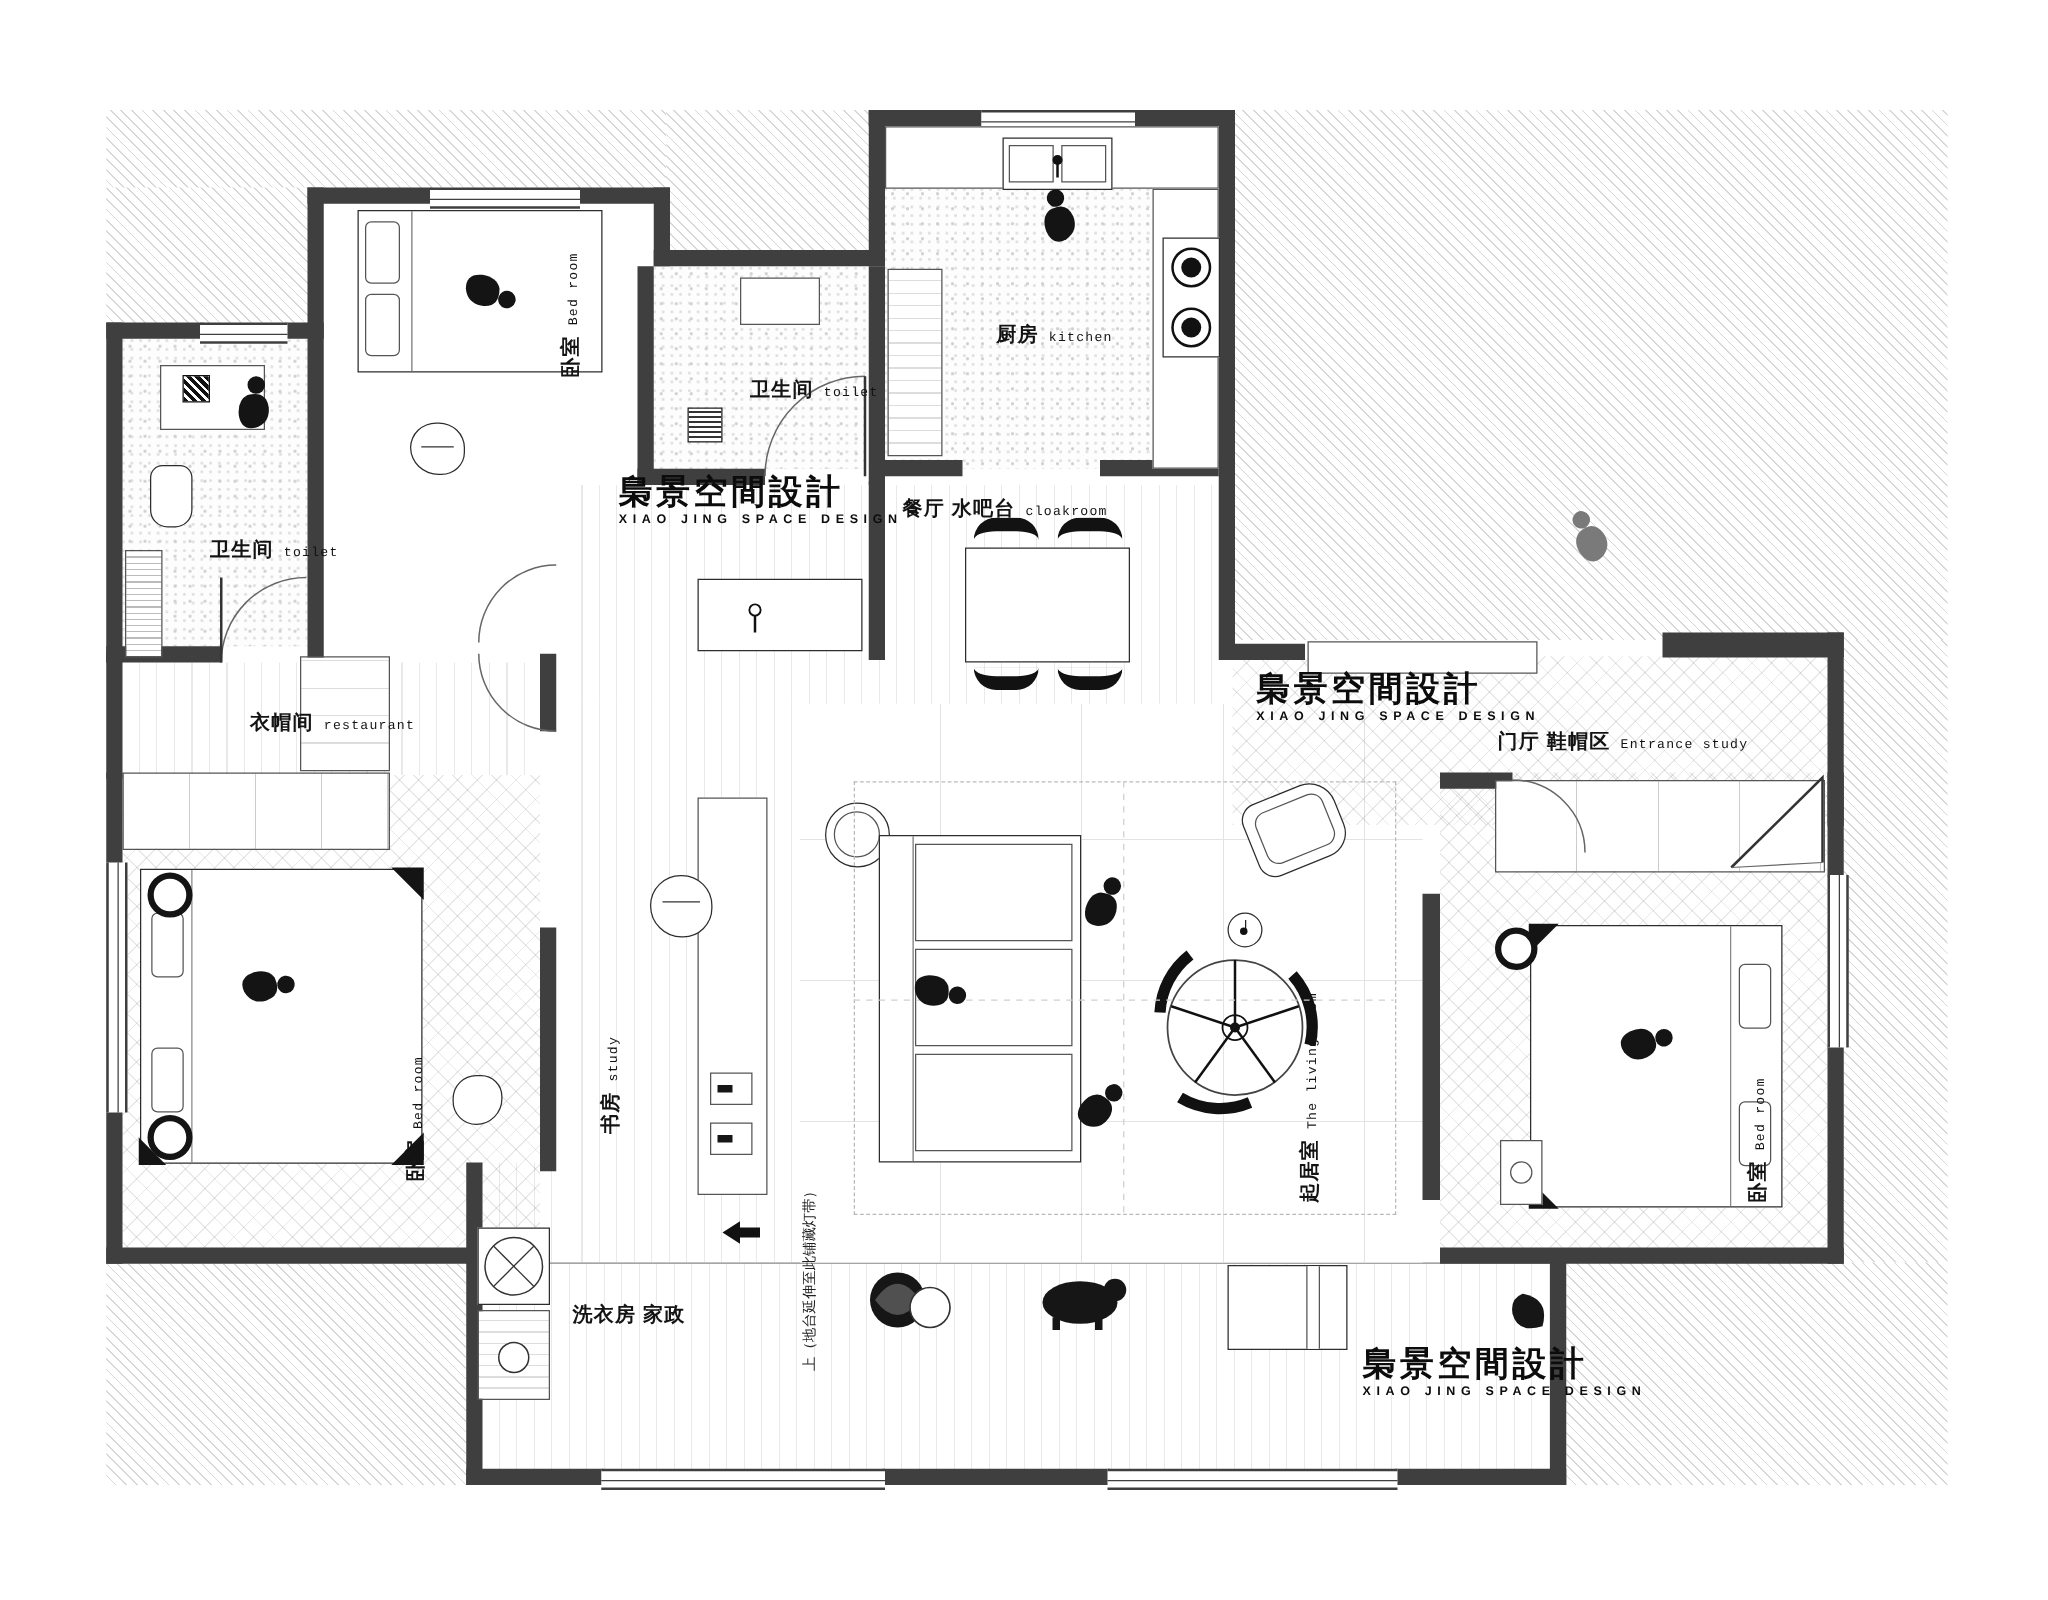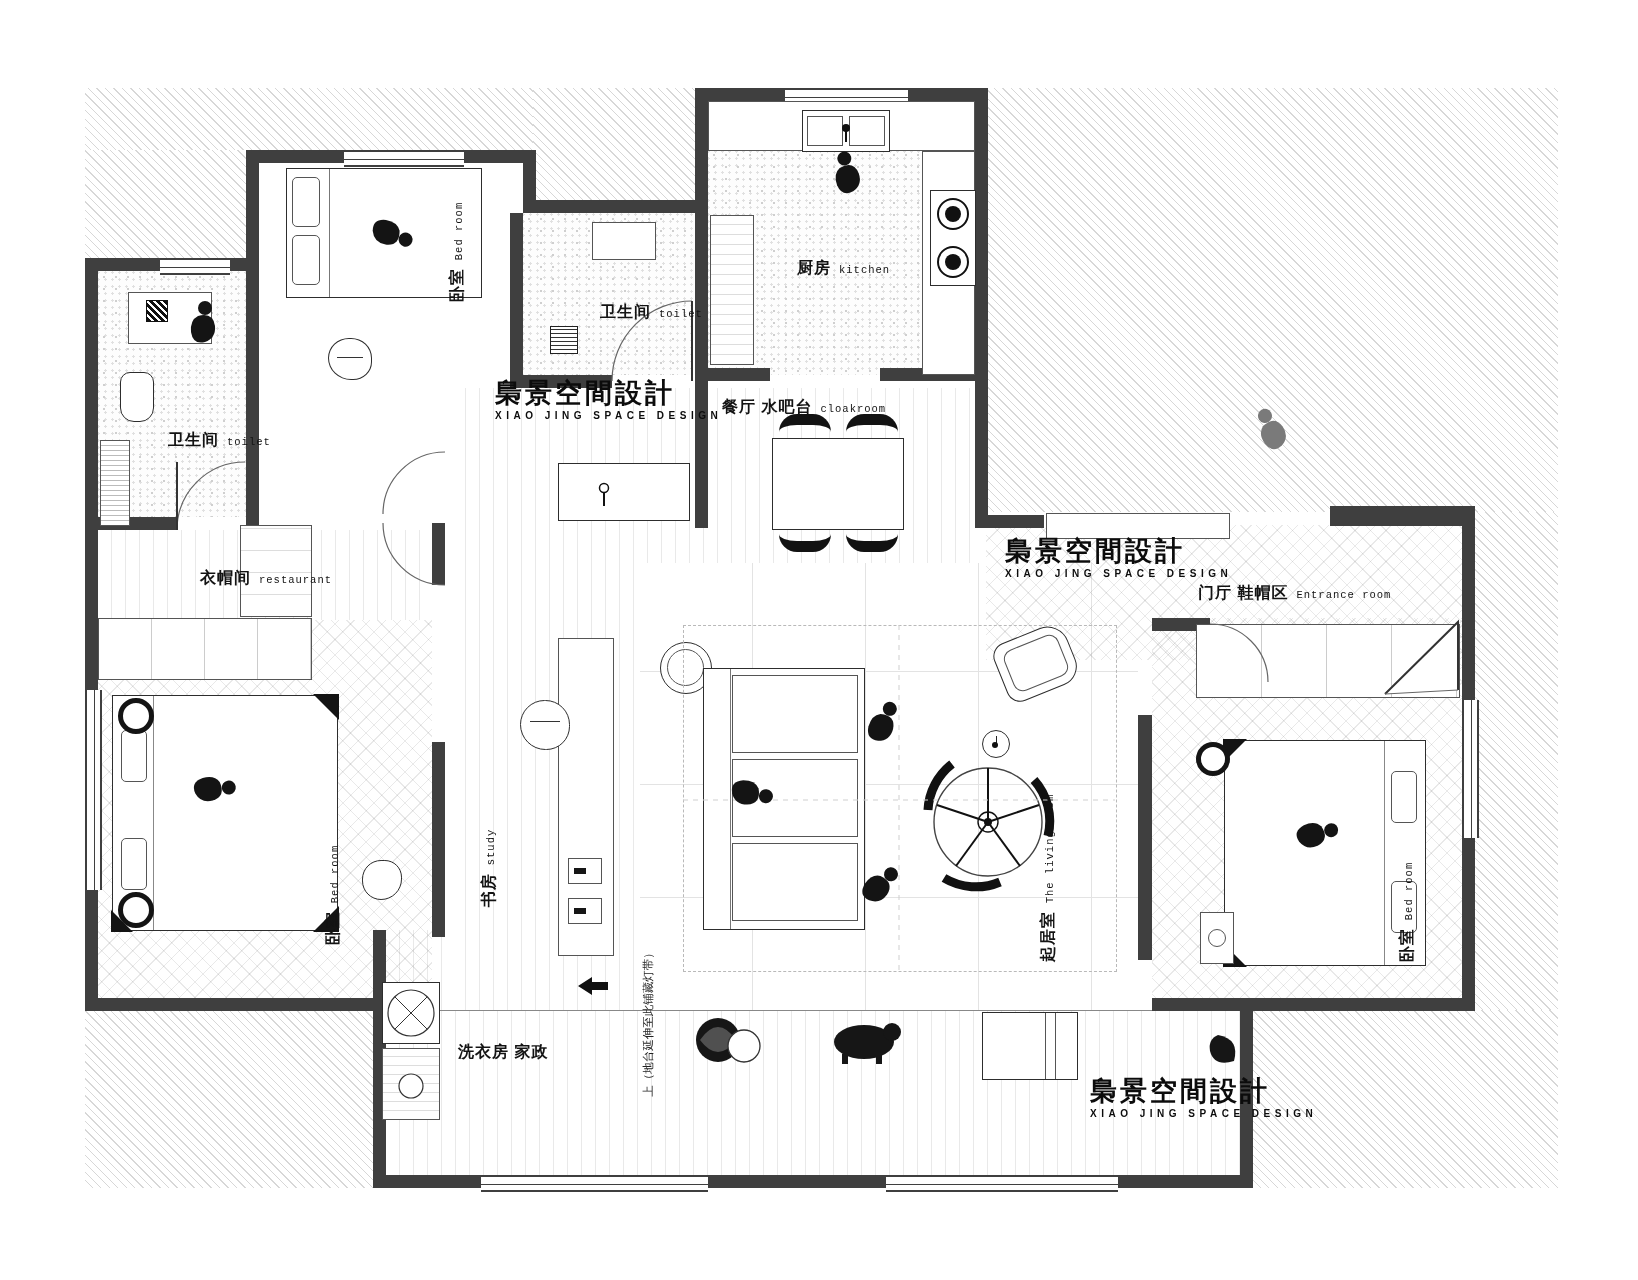--- a/index.html
+++ b/index.html
@@ -323,21 +323,21 @@
   <div class="label" style="left:797px;top:258px;">
     <span class="cn">厨房</span><span class="en">kitchen</span>
   </div>
   <div class="label" style="left:722px;top:397px;">
     <span class="cn">餐厅 水吧台</span><span class="en">cloakroom</span>
   </div>
   <div class="label" style="left:200px;top:568px;">
     <span class="cn">衣帽间</span><span class="en">restaurant</span>
   </div>
   <div class="label" style="left:1198px;top:583px;">
-    <span class="cn">门厅 鞋帽区</span><span class="en">Entrance room</span>
+    <span class="cn">门厅 鞋帽区</span><span class="en">Entrance study</span>
   </div>
   <div class="label vlabel" style="left:489px;top:868px;">
     <span class="cn">书房</span><span class="en">study</span>
   </div>
   <div class="label vlabel" style="left:333px;top:895px;">
     <span class="cn">卧室</span><span class="en">Bed room</span>
   </div>
   <div class="label vlabel" style="left:1048px;top:878px;">
     <span class="cn">起居室</span><span class="en">The living room</span>
   </div>

